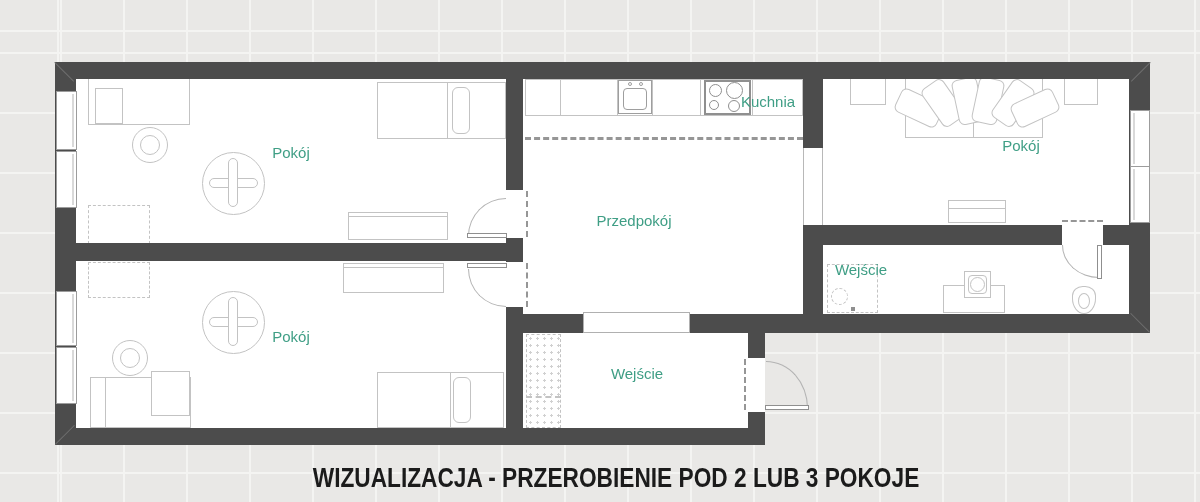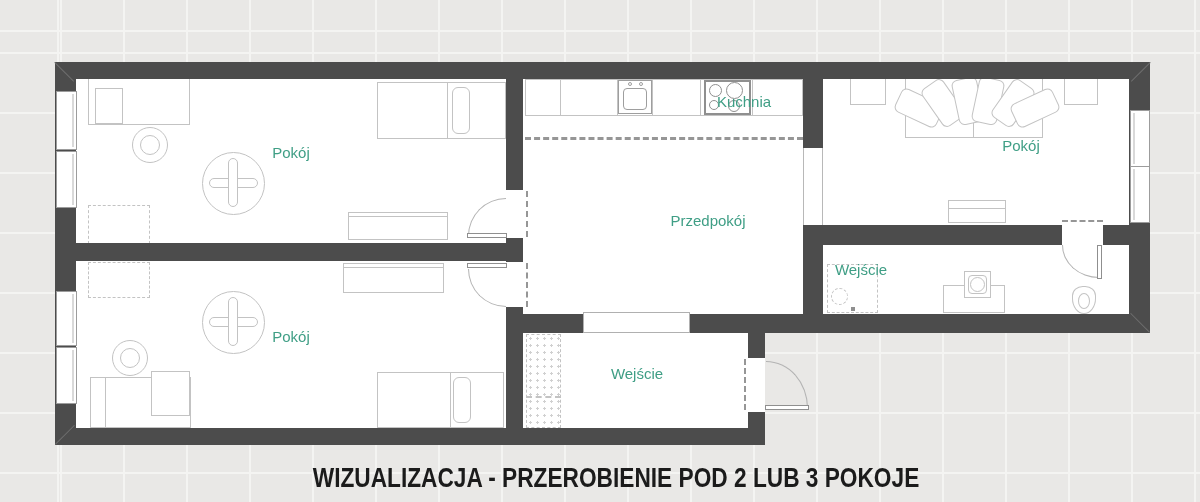--- a/index.html
+++ b/index.html
@@ -181,19 +181,19 @@
   <div class="leaf" style="left:1097px;top:245px;width:5px;height:34px"></div>
 
   <div class="gap" style="left:748px;top:358px;width:17px;height:54px"></div>
   <div class="dsh" style="left:744px;top:359px;width:0;height:51px;border-left:2px dashed var(--dash)"></div>
   <div class="arc" style="left:766px;top:361px;width:42px;height:47px;border-top-width:1px;border-right-width:1px;border-top-right-radius:100% 100%"></div>
   <div class="leaf" style="left:765px;top:405px;width:44px;height:5px"></div>
 
   <div class="lbl" style="left:291px;top:152px">Pokój</div>
   <div class="lbl" style="left:291px;top:336px">Pokój</div>
   <div class="lbl" style="left:1021px;top:145px">Pokój</div>
-  <div class="lbl" style="left:744px;top:101px">Kuchnia</div>
-  <div class="lbl" style="left:708px;top:220px">Przedpokój</div>
+  <div class="lbl" style="left:768px;top:101px">Kuchnia</div>
+  <div class="lbl" style="left:634px;top:220px">Przedpokój</div>
   <div class="lbl" style="left:861px;top:269px">Wejście</div>
   <div class="lbl" style="left:637px;top:373px">Wejście</div>
 
   <div id="caption">WIZUALIZACJA - PRZEROBIENIE POD 2 LUB 3 POKOJE</div>
 </div>
 
 </body></html>

